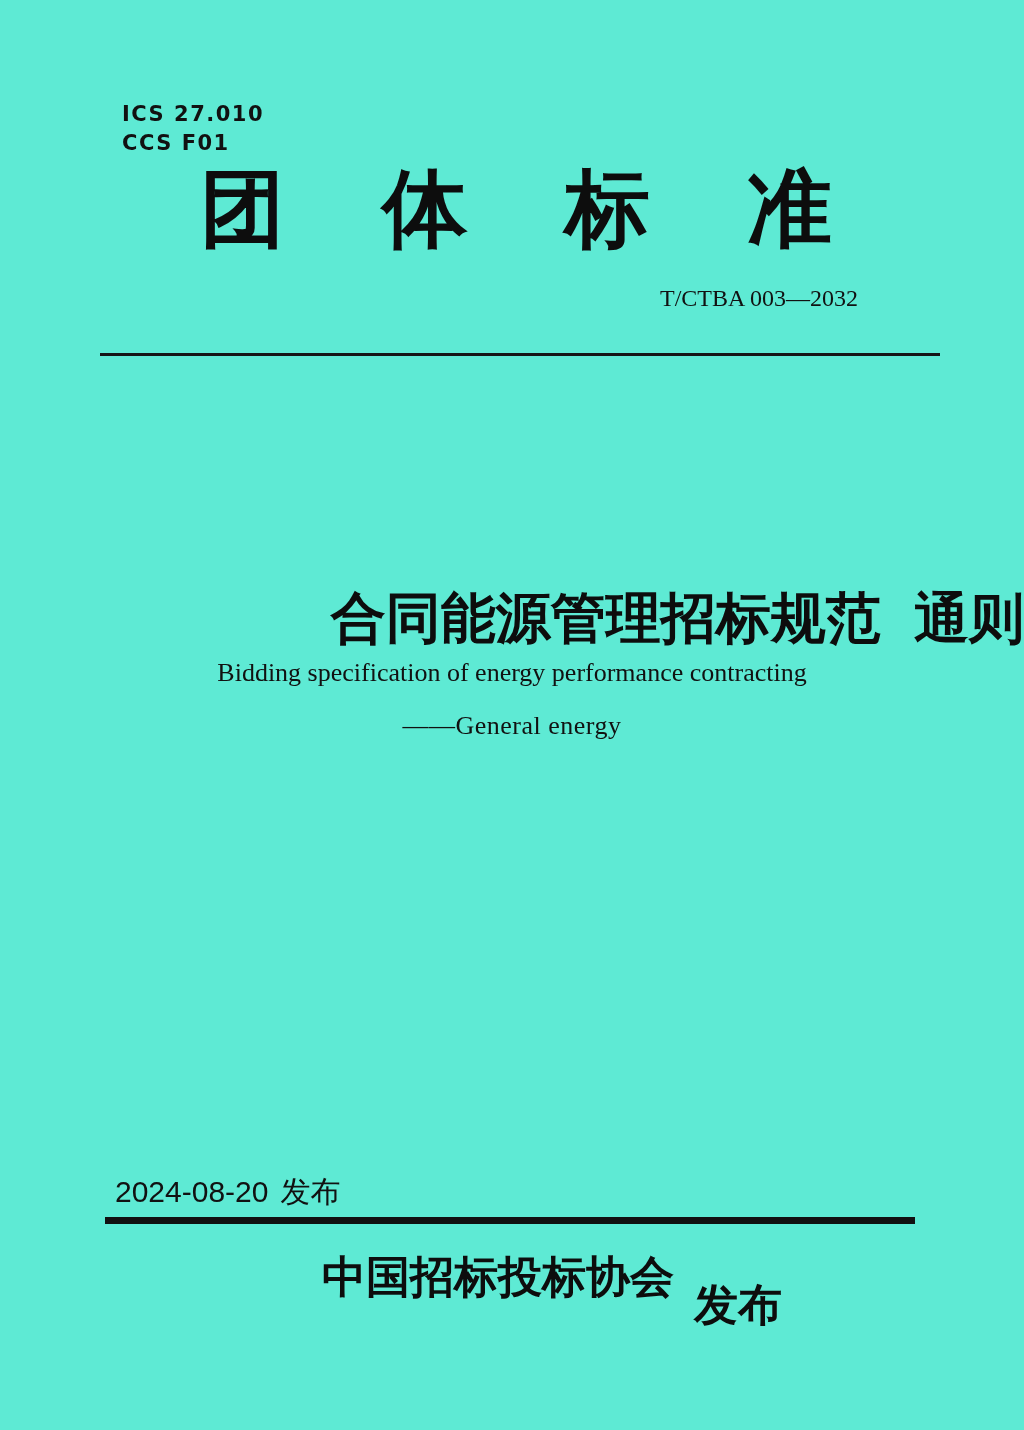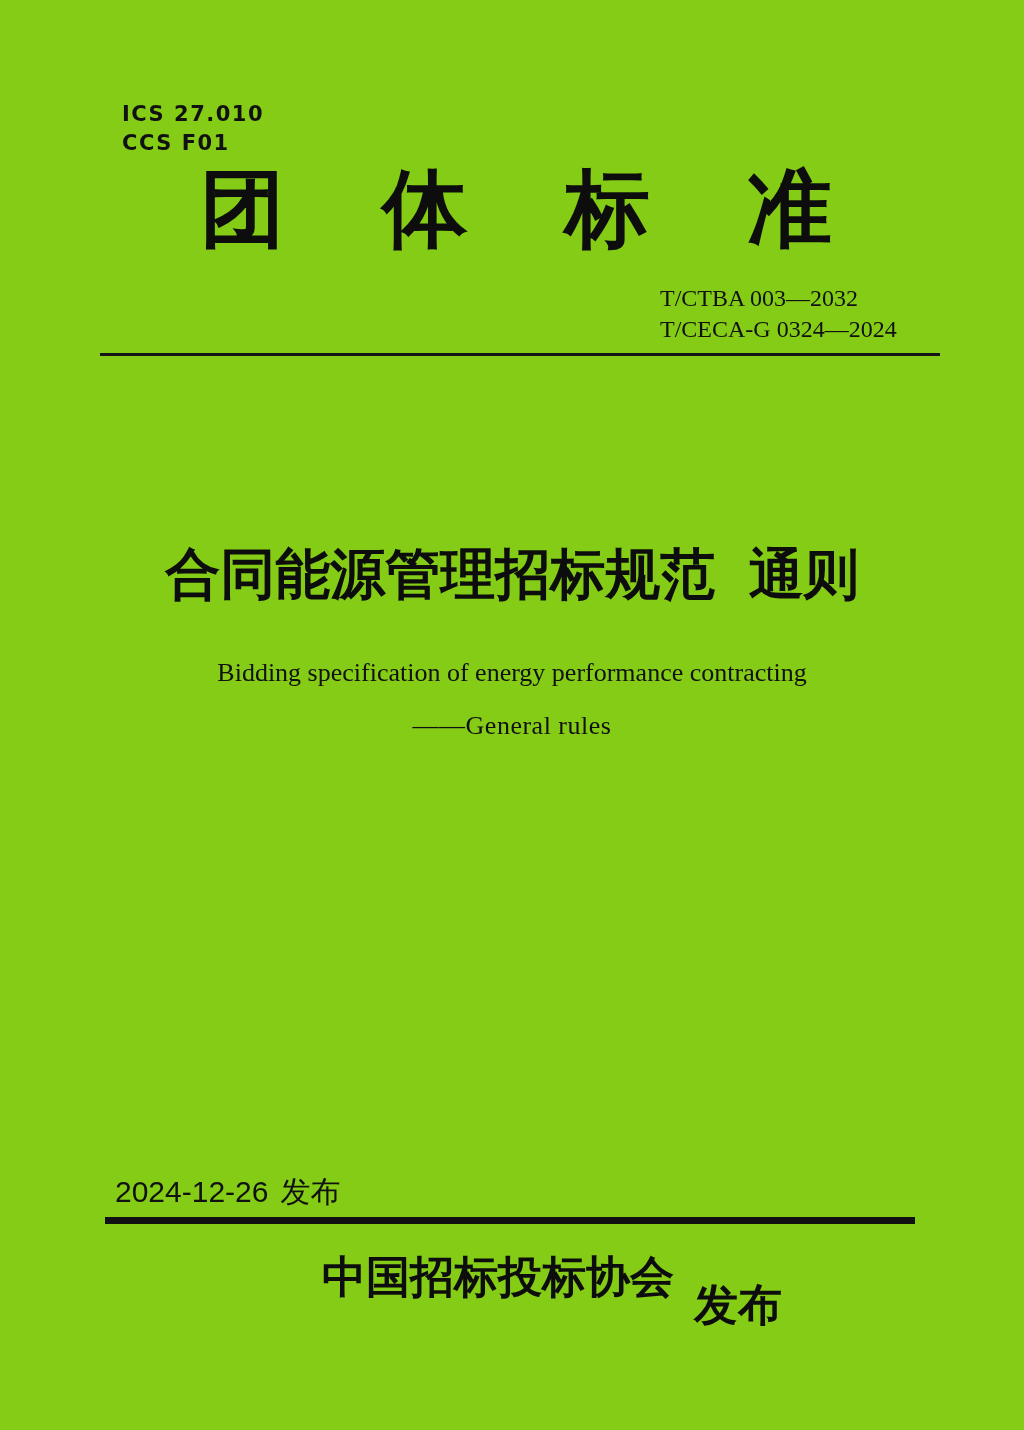--- a/index.html
+++ b/index.html
@@ -4,21 +4,21 @@
 <style>
   html, body {
     margin: 0;
     padding: 0;
     background: #ffffff;
   }
   .page {
     position: relative;
     width: 1024px;
     height: 1430px;
-    background: #84cc16;
+    background: #5eead4;
     overflow: hidden;
     font-family: "Liberation Serif", "DejaVu Serif", serif;
     color: #1a1a1a;
   }
 
   
   .meta-codes {
     position: absolute;
     left: 122px;
     top: 100px;
@@ -62,23 +62,23 @@
     top: 353px;
     width: 840px;
     height: 3px;
     background: #151515;
   }
 
   
   .main-title {
     position: absolute;
     left: 0;
-    top: 538px;
+    top: 582px;
     width: 1024px;
-    text-align: center;
+    text-align: right;
     font-family: "Liberation Sans", "DejaVu Sans", sans-serif;
     font-size: 55px;
     font-weight: 700;
     color: #0d0d0d;
     white-space: pre;
     word-spacing: 18px;
   }
 
   .sub-title-en {
     position: absolute;
@@ -162,32 +162,31 @@
 
   <div class="doc-type">
     <span>团</span>
     <span>体</span>
     <span>标</span>
     <span>准</span>
   </div>
 
   <div class="standard-numbers">
     <div>T/CTBA 003—2032</div>
-    <div>T/CECA-G 0324—2024</div>
   </div>
 
   <div class="rule-top"></div>
 
   <div class="main-title">合同能源管理招标规范 通则</div>
 
   <div class="sub-title-en line1">Bidding specification of energy performance contracting</div>
-  <div class="sub-title-en line2">——General rules</div>
+  <div class="sub-title-en line2">——General energy</div>
 
   <div class="date-issue">
-    <span>2024-12-26</span><span class="date-label">发布</span>
+    <span>2024-08-20</span><span class="date-label">发布</span>
   </div>
 
 
   <div class="rule-bottom"></div>
 
   <div class="publishers">
     <div class="publisher-line">中国招标投标协会</div>
   </div>
 
   <div class="publish-label">发布</div>

